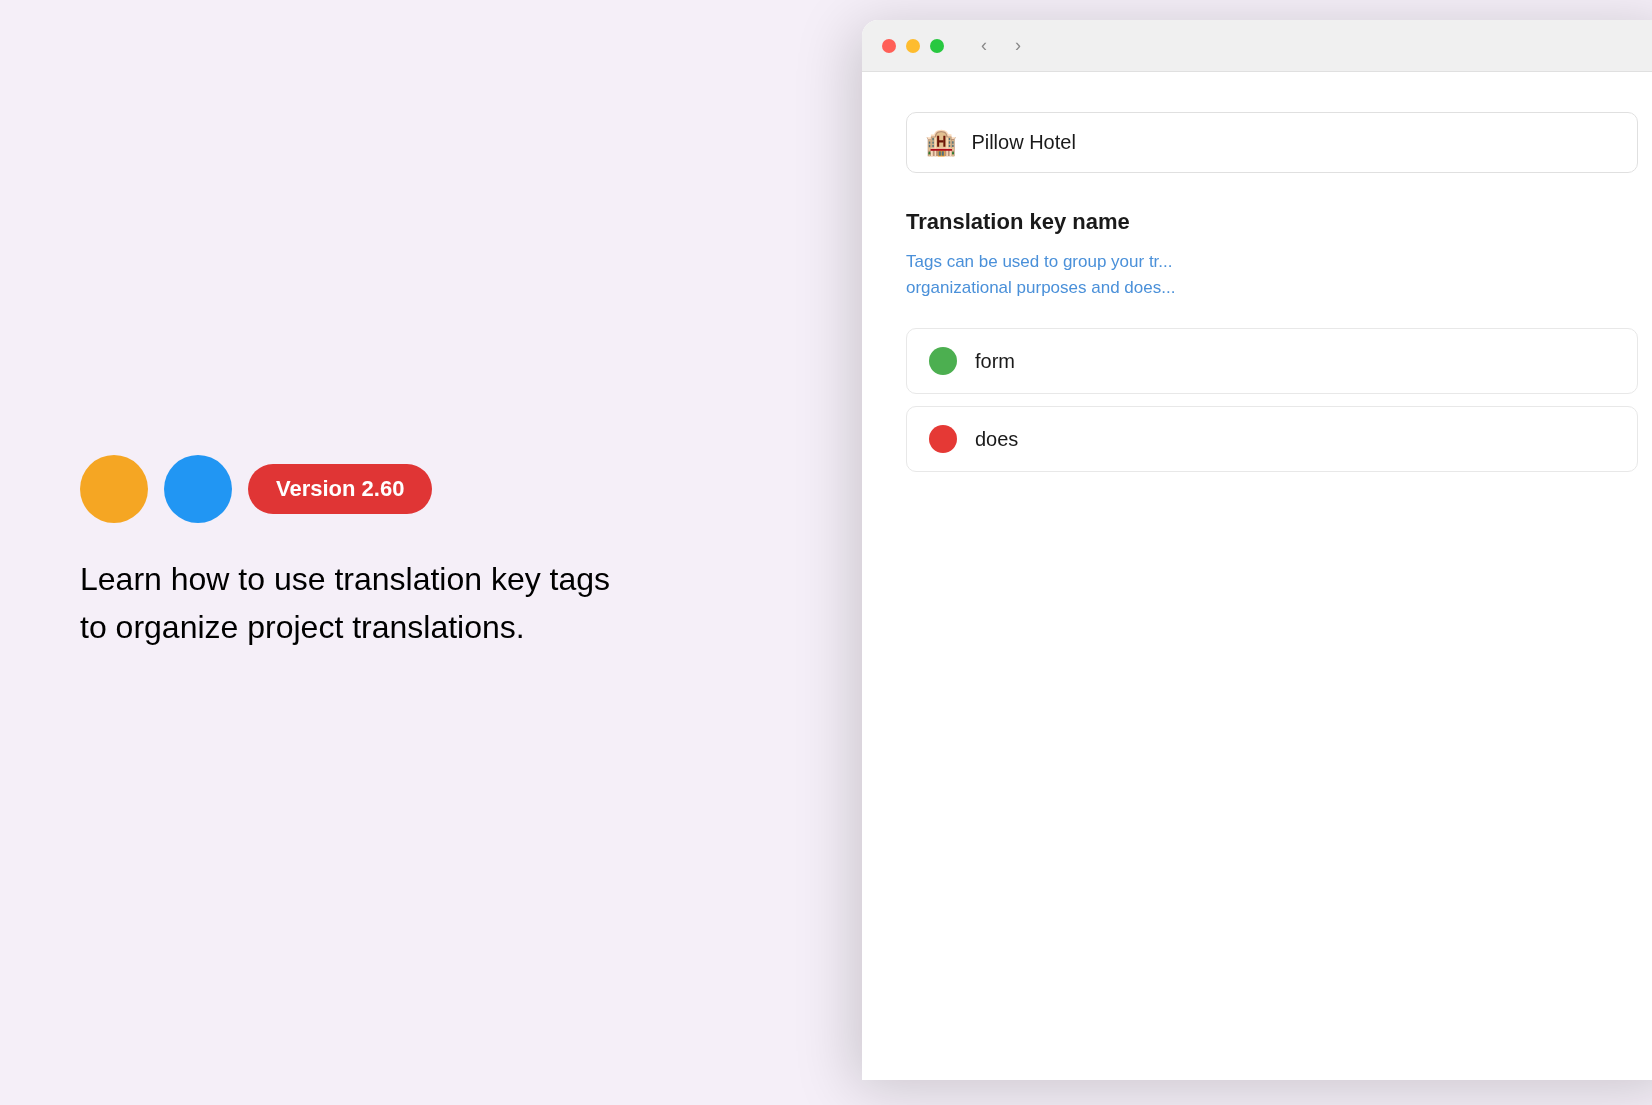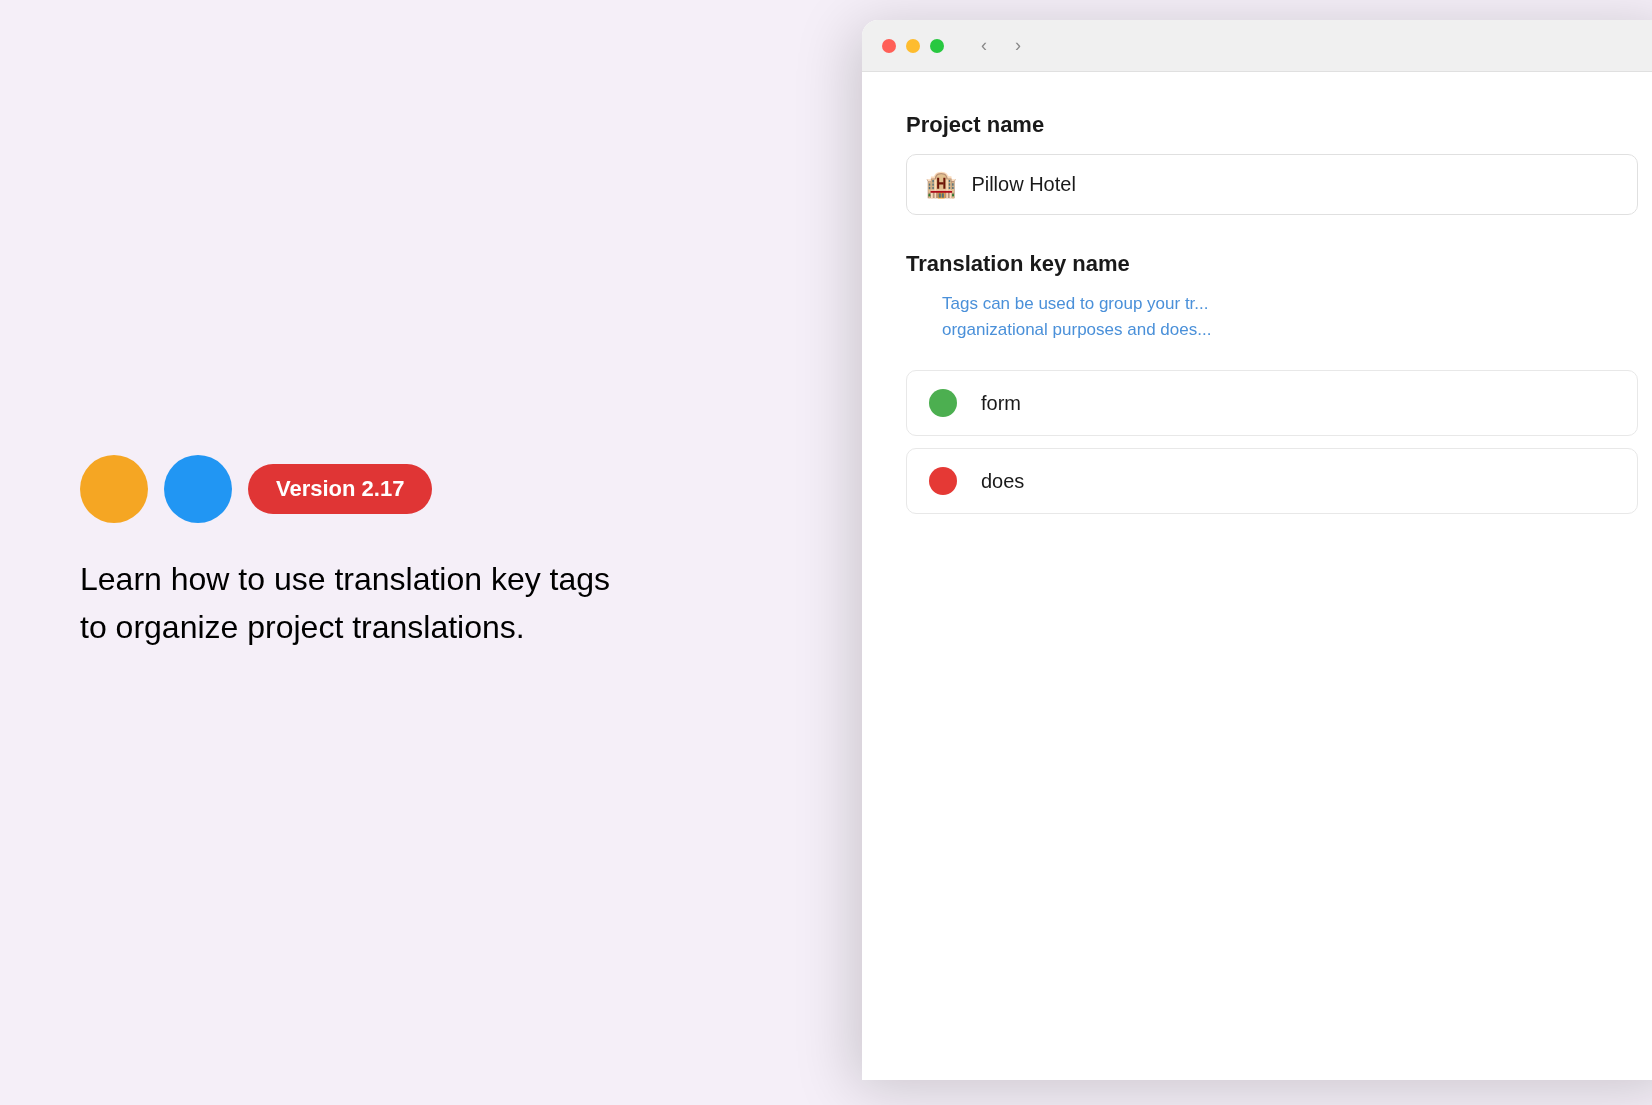--- a/index.html
+++ b/index.html
@@ -160,33 +160,32 @@
       font-weight: 700;
       color: #1a1a1a;
       margin-bottom: 14px;
     }
 
     .description-text {
       font-size: 17px;
       color: #4a90d9;
       line-height: 1.5;
       margin-bottom: 28px;
-      margin-left: 36px;
     }
 
     .tag-list {
       display: flex;
       flex-direction: column;
       gap: 12px;
     }
 
     .tag-item {
       display: flex;
       align-items: center;
-      gap: 24px;
+      gap: 18px;
       border: 1.5px solid #e8e8e8;
       border-radius: 10px;
       padding: 18px 22px;
       background: #fff;
     }
 
     .tag-dot {
       width: 28px;
       height: 28px;
       border-radius: 50%;
@@ -204,21 +203,21 @@
       font-weight: 400;
     }
   </style>
 </head>
 <body>
 
 <div class="left-panel">
   <div class="decorative-circles">
     <div class="circle-orange"></div>
     <div class="circle-blue"></div>
-    <div class="version-badge">Version 2.17</div>
+    <div class="version-badge">Version 2.60</div>
   </div>
 
 
   <p class="sub-text">
     Learn how to use translation key tags<br>to organize project translations.
   </p>
 </div>
 
 <div class="browser-window">
   <div class="browser-titlebar">
@@ -226,21 +225,20 @@
     <div class="traffic-light traffic-minimize"></div>
     <div class="traffic-light traffic-maximize"></div>
     <div class="nav-arrows">
       <div class="nav-arrow">‹</div>
       <div class="nav-arrow">›</div>
     </div>
   </div>
 
   <div class="browser-content">
 
-    <div class="section-label">Project name</div>
 
     <div class="project-input">
       <span class="hotel-emoji">🏨</span>
       <span class="project-name-text">Pillow Hotel</span>
     </div>
 
     <div class="translation-section-label">Translation key name</div>
 
     <div class="description-text">
       Tags can be used to group your tr...<br>organizational purposes and does...

